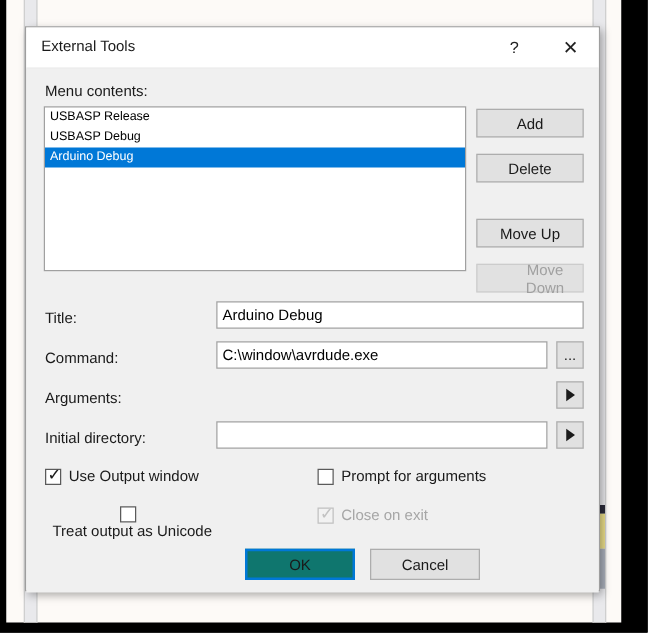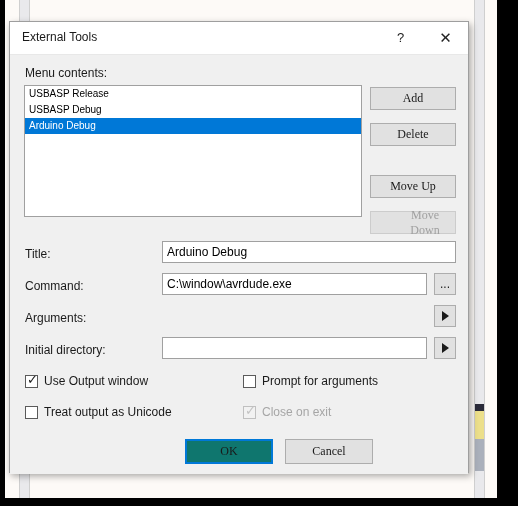--- a/index.html
+++ b/index.html
@@ -51,21 +51,21 @@
   }
   .strip-marker-grey {
     position: absolute;
     left: 0; width: 9px; height: 32px;
     background: #aab0bb;
   }
 
   
   #dialog {
     position: absolute;
-    left: 9px;
+    left: 20px;
     top: 21px;
     width: 460px;
     height: 452px;
     background: #f0f0f0;
     border: 1px solid #9e9e9e;
     box-sizing: border-box;
     box-shadow: 2px 3px 7px rgba(0,0,0,0.35);
   }
   .titlebar {
     position: relative;
@@ -133,21 +133,21 @@
     background: #0078d7;
     color: #ffffff;
   }
 
   
   .btn {
     position: absolute;
     box-sizing: border-box;
     background: #e1e1e1;
     border: 1px solid #adadad;
-    font-family: Liberation Serif, serif;
+    font-family: Liberation Sans, sans-serif;
     font-size: 12px;
     color: #1a1a1a;
     display: flex;
     align-items: center;
     justify-content: center;
     cursor: default;
     padding: 0;
   }
   .btn.disabled {
     color: #a0a0a0;
@@ -307,21 +307,21 @@
         <span class="cbtext">Use Output window</span>
       </div>
 
       <div class="cbrow" style="left:233px; top:319px;">
         <span class="cbox">
             <span class="check"></span>
           </span>
         <span class="cbtext">Prompt for arguments</span>
       </div>
 
-      <div class="cbrow" style="left:15px; top:350px;">
+      <div class="cbrow" style="left:15px; top:350px;flex-direction:column;">
         <span class="cbox">
             <span class="check"></span>
           </span>
         <span class="cbtext">Treat output as Unicode</span>
       </div>
 
       <div class="cbrow" style="left:233px; top:350px;">
         <span class="cbox disabled">
             <span class="check">✓</span>
           </span>

